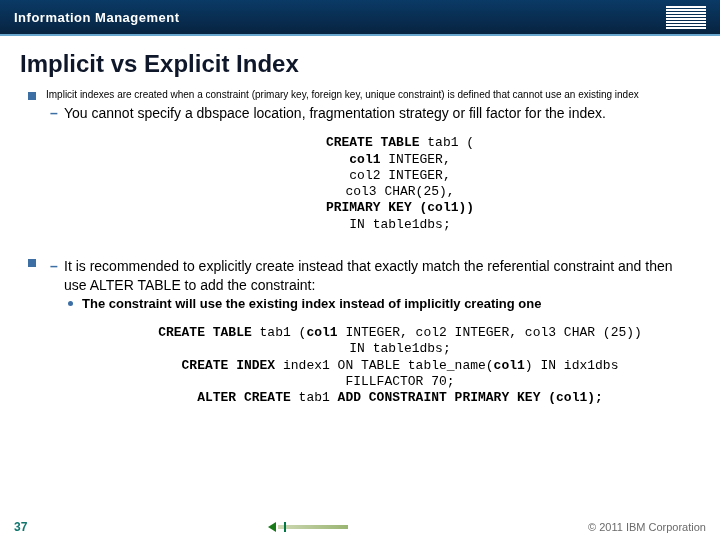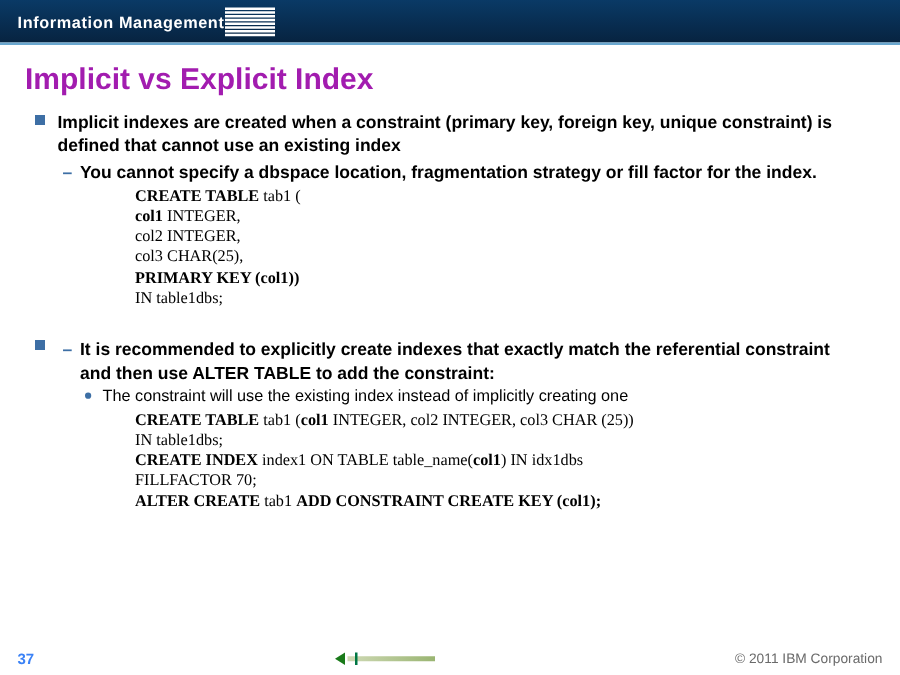--- a/index.html
+++ b/index.html
@@ -18,125 +18,126 @@
     position: relative;
     box-sizing: border-box;
   }
   .header-bar {
     width: 100%;
     height: 36px;
     background: linear-gradient(#0a3a66, #072340);
     border-bottom: 2px solid #6aa7cf;
     display: flex;
     align-items: center;
-    justify-content: flex-start;
+    justify-content: space-between;
     padding: 0 14px;
     box-sizing: border-box;
   }
   .header-title {
     color: #fff;
     font-size: 13px;
     font-weight: bold;
     letter-spacing: 0.5px;
   }
   .ibm-logo {
     display: flex;
     flex-direction: column;
     gap: 1px;
   }
   .ibm-logo .stripe {
     height: 2px;
     background: #fff;
   }
   .ibm-logo .w1 { width: 40px; }
   .slide-title {
-    color: #a21caf;
+    color: #0f172a;
     font-size: 24px;
     font-weight: bold;
     margin: 14px 0 10px 20px;
   }
   .content {
     margin: 0 28px 0 28px;
   }
   .bullet-main {
     position: relative;
     padding-left: 18px;
-    font-size: 14px;
-    font-weight: bold;
+    font-size: 10px;
+    font-weight: normal;
     margin-bottom: 2px;
     line-height: 1.35;
   }
   .bullet-main .sq {
     position: absolute;
     left: 0;
     top: 4px;
     width: 8px;
     height: 8px;
     background: #3d6fa5;
   }
   .sub-dash {
     position: relative;
     padding-left: 36px;
     font-size: 14px;
-    font-weight: bold;
+    font-weight: normal;
     line-height: 1.35;
     color: #000;
   }
   .sub-dash::before {
     content: "–";
     position: absolute;
     left: 22px;
     top: 0;
     color: #3d6fa5;
     font-weight: bold;
   }
   .sub-dot {
     position: relative;
     padding-left: 54px;
     font-size: 13px;
-    font-weight: normal;
+    font-weight: bold;
     line-height: 1.35;
     color: #000;
   }
   .sub-dot::before {
     content: "";
     position: absolute;
     left: 40px;
     top: 6px;
     width: 5px;
     height: 5px;
     border-radius: 50%;
     background: #3d6fa5;
   }
   .code-block {
-    font-family: Liberation Serif, serif;
+    font-family: Liberation Mono, monospace;
     font-size: 13px;
     white-space: pre;
     margin-left: 80px;
     line-height: 1.25;
-    margin-top: 2px;
+    margin-top: 13px;
     margin-bottom: 8px;
+    text-align: center;
   }
   .code-block b { font-weight: bold; }
   .section-gap { height: 14px; }
   .footer {
     position: absolute;
     bottom: 6px;
     left: 0;
     width: 100%;
     display: flex;
     justify-content: space-between;
     align-items: center;
     padding: 0 14px;
     box-sizing: border-box;
     font-size: 11px;
     color: #6a6a6a;
   }
   .footer .pn {
-    color: #3b82f6;
+    color: #0f766e;
     font-weight: bold;
     font-size: 12px;
   }
   .slider-graphic {
     display: flex;
     align-items: center;
     gap: 2px;
   }
   .slider-graphic .tri {
     width: 0; height: 0;
@@ -186,27 +187,27 @@
 col2 INTEGER,
 col3 CHAR(25),
 <b>PRIMARY KEY (col1))</b>
 IN table1dbs;</div>
 
     <div class="section-gap"></div>
 
     <div class="bullet-main">
       <span class="sq"></span>
     </div>
-    <div class="sub-dash">It is recommended to explicitly create indexes that exactly match the referential constraint and then use ALTER TABLE to add the constraint:</div>
+    <div class="sub-dash">It is recommended to explicitly create instead that exactly match the referential constraint and then use ALTER TABLE to add the constraint:</div>
     <div class="sub-dot">The constraint will use the existing index instead of implicitly creating one</div>
     <div class="code-block"><b>CREATE TABLE</b> tab1 (<b>col1</b> INTEGER, col2 INTEGER, col3 CHAR (25))
 IN table1dbs;
 <b>CREATE INDEX</b> index1 ON TABLE table_name(<b>col1</b>) IN idx1dbs
 FILLFACTOR 70;
-<b>ALTER CREATE</b> tab1 <b>ADD CONSTRAINT CREATE KEY (col1);</b></div>
+<b>ALTER CREATE</b> tab1 <b>ADD CONSTRAINT PRIMARY KEY (col1);</b></div>
 
   </div>
 
   <div class="footer">
     <div class="pn">37</div>
     <div class="slider-graphic">
       <div class="tri"></div>
         <div class="bar">
           <div class="notch"></div>
         </div>

